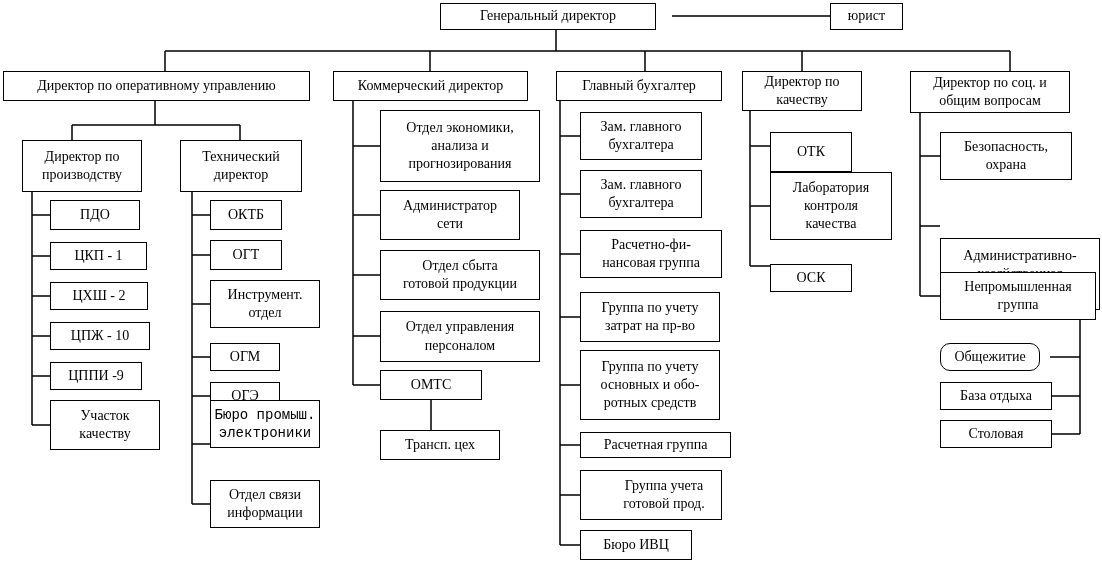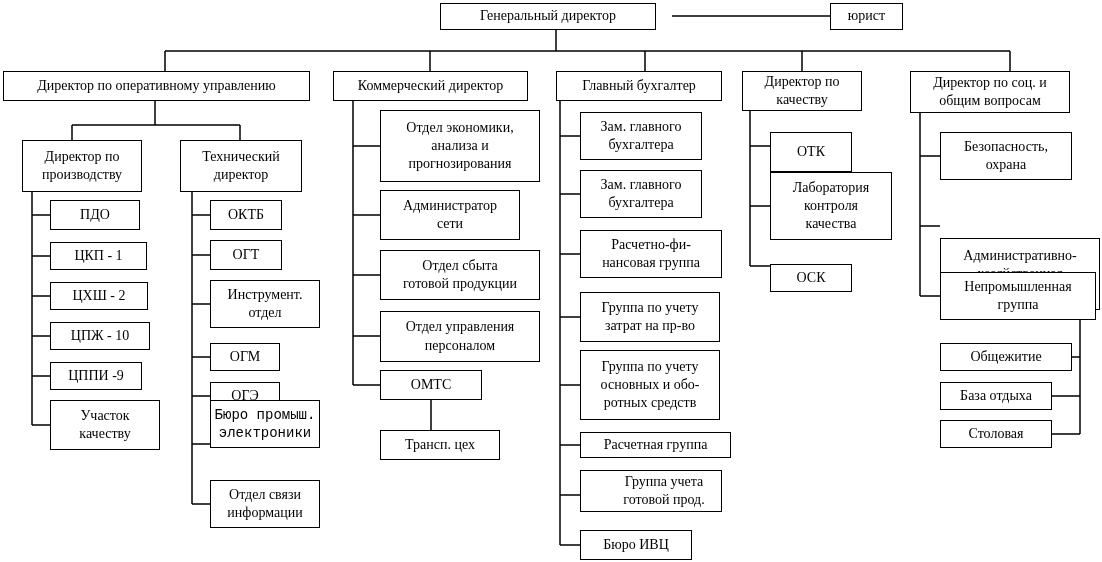--- a/index.html
+++ b/index.html
@@ -109,31 +109,31 @@
     <div class="node" style="left: 580px; top: 170px; width: 122px; height: 48px;">Зам. главного
 бухгалтера</div>
     <div class="node" style="left: 580px; top: 230px; width: 142px; height: 48px;">Расчетно-фи-
 нансовая группа</div>
     <div class="node" style="left: 580px; top: 292px; width: 140px; height: 50px;">Группа по учету
 затрат на пр-во</div>
     <div class="node" style="left: 580px; top: 350px; width: 140px; height: 70px;">Группа по учету
 основных и обо-
 ротных средств</div>
     <div class="node" style="left: 580px; top: 432px; width: 151px; height: 26px;">Расчетная группа</div>
-    <div class="node" style="left: 580px; top: 470px; width: 142px; height: 42px; padding-left: 28px;">Группа учета
+    <div class="node" style="left: 580px; top: 470px; width: 142px; height: 50px; padding-left: 28px;">Группа учета
 готовой прод.</div>
     <div class="node" style="left: 580px; top: 530px; width: 112px; height: 30px;">Бюро ИВЦ</div>
     <div class="node" style="left: 770px; top: 132px; width: 82px; height: 40px;">ОТК</div>
     <div class="node" style="left: 770px; top: 172px; width: 122px; height: 68px;">Лаборатория
 контроля
 качества</div>
     <div class="node" style="left: 770px; top: 264px; width: 82px; height: 28px;">ОСК</div>
     <div class="node" style="left: 940px; top: 132px; width: 132px; height: 48px;">Безопасность,
 охрана</div>
     <div class="node" style="left: 940px; top: 190px; width: 160px; height: 72px; margin-top: 48px;">Административно-
 хозяйственная
 служба</div>
     <div class="node" style="left: 940px; top: 272px; width: 156px; height: 48px;">Непромышленная
 группа</div>
-    <div class="node" style="left: 940px; top: 343px; width: 132px; height: 28px;">Общежитие</div>
+    <div class="node" style="left: 940px; top: 343px; width: 100px; height: 28px; border-radius: 10px;">Общежитие</div>
     <div class="node" style="left: 940px; top: 382px; width: 112px; height: 28px;">База отдыха</div>
     <div class="node" style="left: 940px; top: 420px; width: 112px; height: 28px;">Столовая</div>
   </div>
 
 </body></html>

